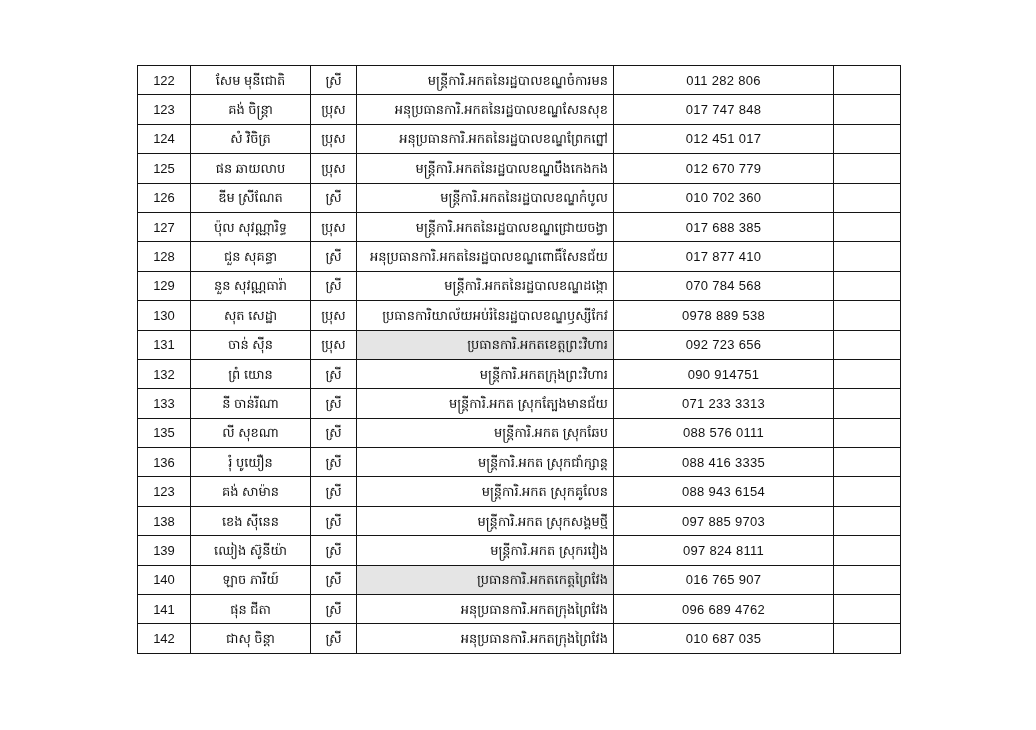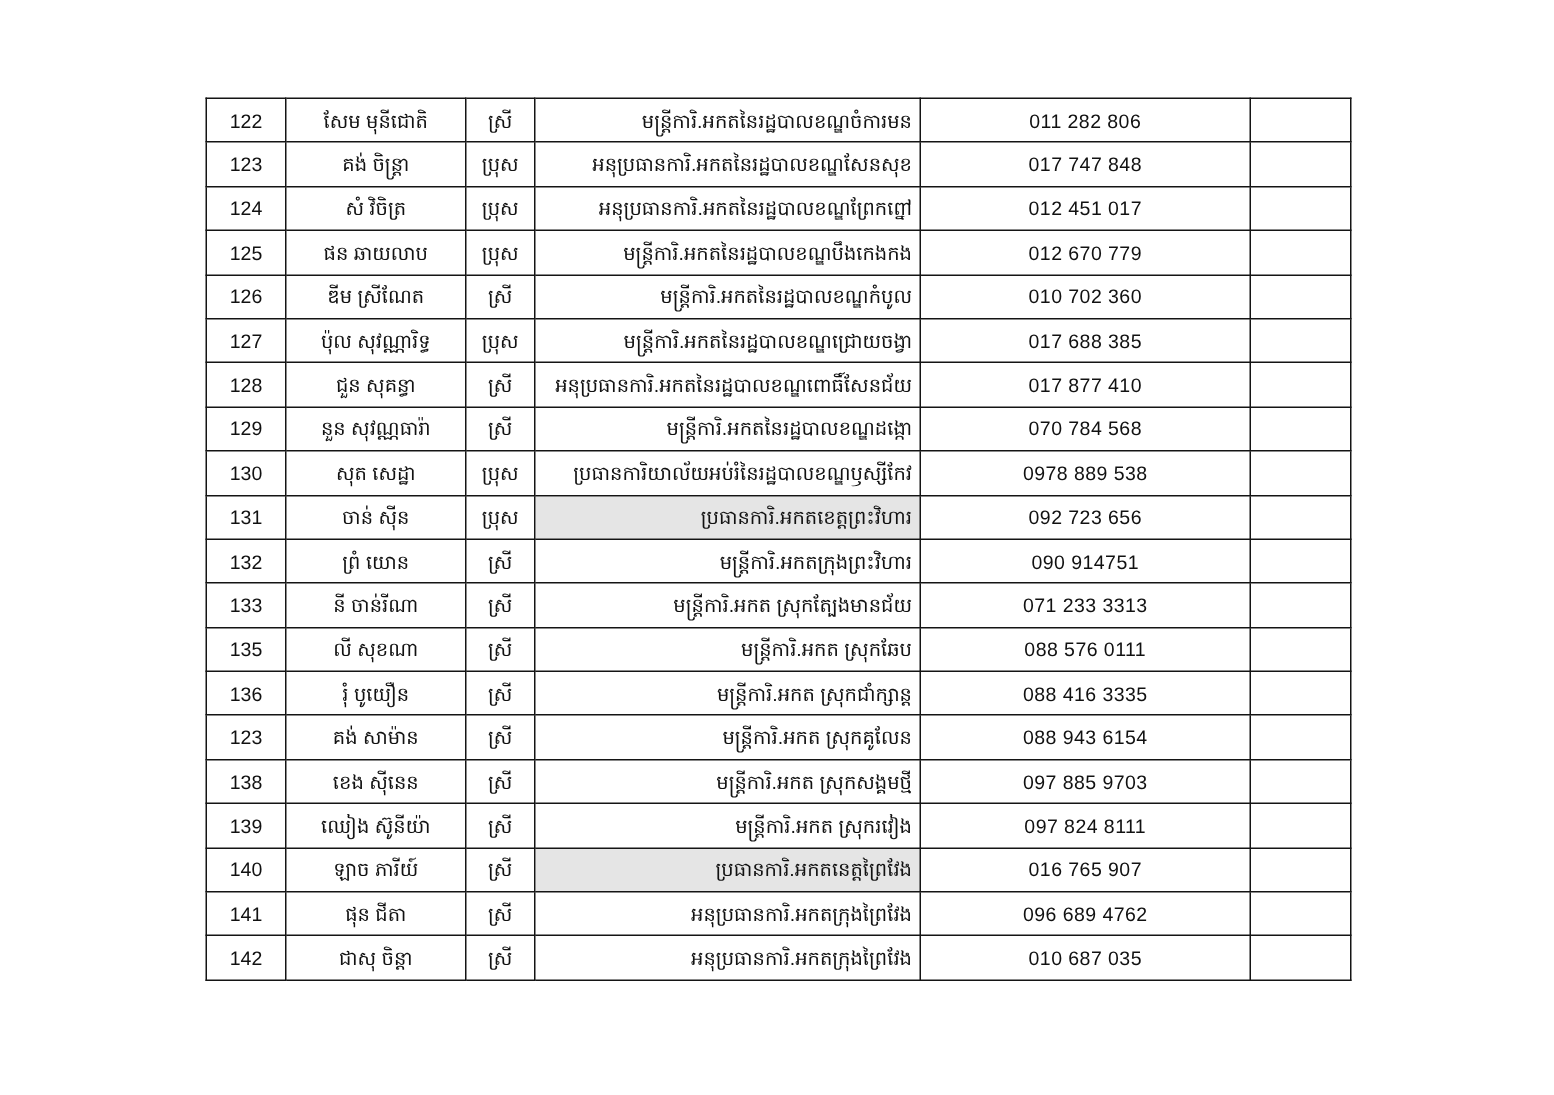--- a/index.html
+++ b/index.html
@@ -180,21 +180,21 @@
     <td class="c-name">ឈៀង  ស៊ូនីយ៉ា</td>
     <td class="c-gender">ស្រី</td>
     <td class="c-pos">មន្ត្រីការិ.អកត ស្រុករវៀង</td>
     <td class="c-phone">097 824 8111</td>
     <td class="c-empty"></td>
   </tr>
         <tr>
     <td class="c-no">140</td>
     <td class="c-name">ឡាច ភារីយ៍</td>
     <td class="c-gender">ស្រី</td>
-    <td class="c-pos highlight">ប្រធានការិ.អកតនេត្តព្រៃវែង</td>
+    <td class="c-pos highlight">ប្រធានការិ.អកតកេត្តព្រៃវែង</td>
     <td class="c-phone">016 765 907</td>
     <td class="c-empty"></td>
   </tr>
         <tr>
     <td class="c-no">141</td>
     <td class="c-name">ផុន ជីតា</td>
     <td class="c-gender">ស្រី</td>
     <td class="c-pos">អនុប្រធានការិ.អកតក្រុងព្រៃវែង</td>
     <td class="c-phone">096 689 4762</td>
     <td class="c-empty"></td>

